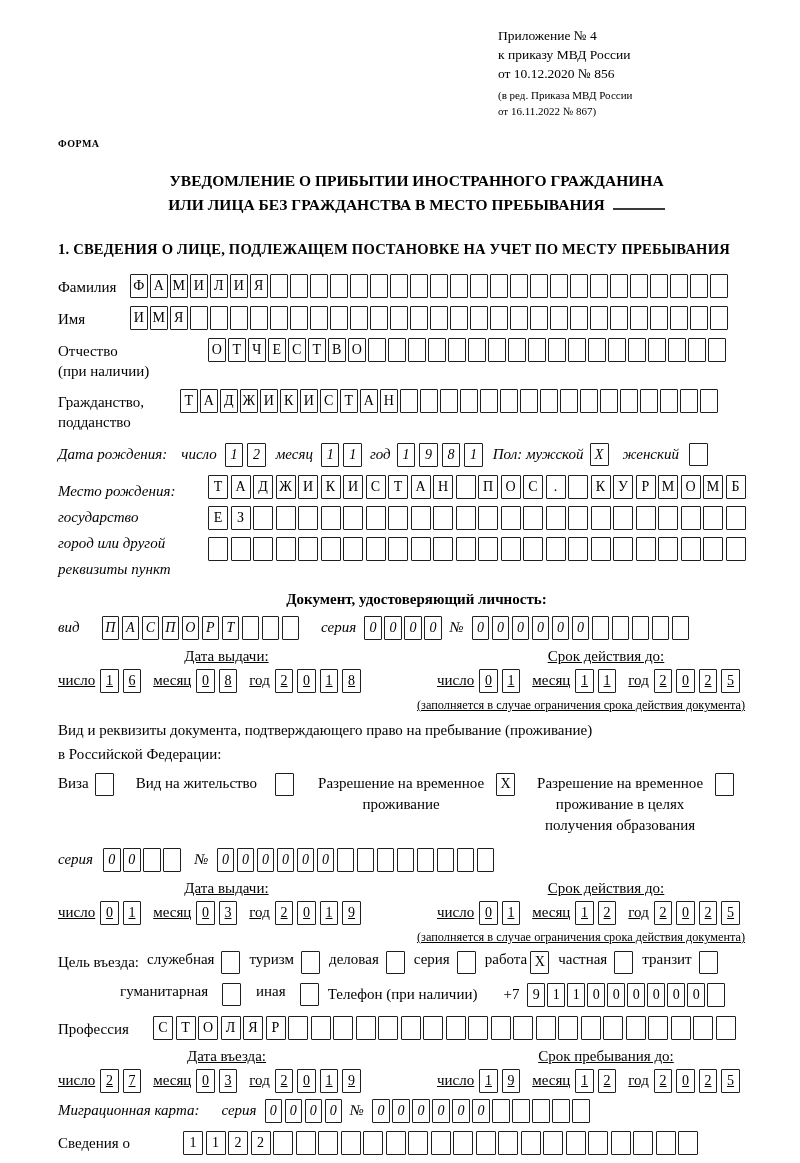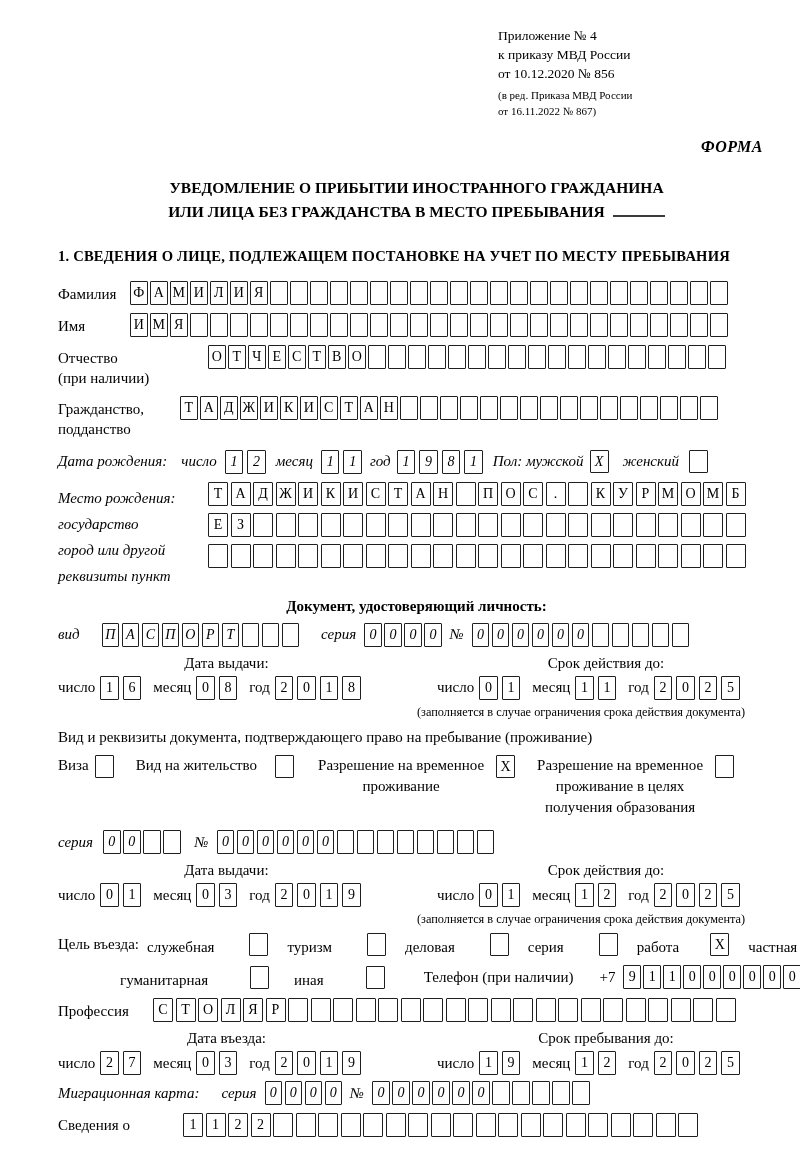--- a/index.html
+++ b/index.html
@@ -4,21 +4,21 @@
 <style>
   html,body{margin:0;padding:0;background:#ffffff;}
   .page{
     width:800px;min-height:1163px;box-sizing:border-box;
     padding:26px 25px 30px 58px;background:#fff;color:#000;
     font-family:"Liberation Serif","DejaVu Serif",serif;
     position:relative;overflow:hidden;
   }
   .annex{margin-left:440px;font-size:13.5px;line-height:1.42;}
   .annex .grp2{margin-top:5px;font-size:11px;}
-  .forma{font-weight:bold;text-align:right;margin:18px 12px 0 0;font-size:16px;letter-spacing:.5px;font-style:italic;}
+  .forma{font-weight:bold;margin:18px 12px 0 0;font-size:10px;letter-spacing:.5px;}
   .title{text-align:center;font-weight:bold;font-size:15.5px;margin-top:20px;line-height:1.55;}
   .title-blank{display:inline-block;width:52px;border-bottom:2px solid #3a3a3a;height:4px;margin-left:8px;}
   .sec-heading{font-weight:bold;font-size:14.6px;margin-top:24px;margin-bottom:16px;letter-spacing:.2px;}
 
   .frow{display:flex;align-items:flex-start;margin-bottom:8px;}
   .flabel{font-size:15px;flex-shrink:0;line-height:1.35;padding-top:3px;}
   .w72{width:72px}.w150{width:150px}.w122{width:122px}.w95{width:95px}
 
   .cells{display:inline-flex;gap:2.5px;}
   .cell{
@@ -27,40 +27,40 @@
     font-size:14px;background:#fff;flex-shrink:0;
   }
   .w18c .cell{width:18px;}
   .cellcol{display:flex;flex-direction:column;gap:7px;}
 
   .irow{display:flex;align-items:center;font-size:15px;margin-bottom:8px;font-style:italic;}
   .ml6{margin-left:6px}.ml8{margin-left:8px}.ml10{margin-left:10px}.ml14{margin-left:14px}.ml22{margin-left:22px}.mr8{margin-right:8px}
 
   .center-head{text-align:center;font-weight:bold;font-size:15px;margin:4px 0 8px 0;}
 
-  .dblock{display:flex;margin-bottom:6px;}
+  .dblock{display:flex;margin-bottom:6px;text-decoration:underline;}
   .dcol-l{width:47%;}
   .dcol-r{width:53%;padding-left:42px;box-sizing:border-box;}
   .dhead{text-align:center;font-size:15px;margin-bottom:4px;}
   .drow{display:flex;align-items:center;font-size:15px;}
   .dlabel{margin-right:5px;}
   .date-cells{display:inline-flex;gap:4px;margin-right:12px;}
   .date-cells .cell{width:16.5px;}
   .dnote{font-size:12.3px;white-space:nowrap;margin-top:5px;margin-left:-20px;}
 
   .plain{font-size:15px;line-height:1.5;margin-bottom:2px;}
   .ropts{display:flex;align-items:flex-start;margin:7px 0 12px 0;font-size:15px;}
   .ropt{display:flex;align-items:flex-start;}
   .ropt-label{line-height:1.4;}
   .ropt-label.c{text-align:center;}
   .cbox{display:inline-flex;}
   .cbox .cell{width:17px;height:21px;}
 
   .prow{display:flex;align-items:center;font-size:15px;margin-bottom:9px;white-space:nowrap;}
-  .pitem{display:flex;align-items:flex-end;margin-right:19px;gap:28px;}
+  .pitem{display:flex;align-items:flex-start;margin-right:9px;}
   .pitem .cbox{margin-left:7px;}
 
   .reps{display:flex;margin-bottom:2px;}
   .reps-labels{width:125px;font-size:15px;line-height:1.64;flex-shrink:0;}
   .reps-right{display:flex;flex-direction:column;}
   .reps-rows{display:flex;flex-direction:column;gap:8px;}
 </style>
 </head>
 <body>
 
@@ -428,20 +428,21 @@
             <span class="cell">0</span>
             <span class="cell">2</span>
             <span class="cell">5</span>
           </span>
       </div>
       <div class="dnote">(заполняется в случае ограничения срока действия документа)</div>
     </div>
   </div>
 
   <div class="plain">Вид и реквизиты документа, подтверждающего право на пребывание (проживание)</div>
+  <div class="plain">в Российской Федерации:</div>
 
   <div class="ropts">
     <div class="ropt">
       <span class="ropt-label">Виза</span>
       <span class="cbox" style="margin-left:6px;">
           <span class="cell"></span>
         </span>
     </div>
     <div class="ropt" style="margin-left:22px;">
       <span class="ropt-label">Вид на жительство</span>
@@ -597,21 +598,21 @@
       <span class="cbox" style="margin-left:14px;">
           <span class="cell"></span>
         </span>
     </span>
     <span class="pitem" style="margin-left:6px;">
       <span>иная</span>
       <span class="cbox" style="margin-left:14px;">
           <span class="cell"></span>
         </span>
     </span>
-    <span style="margin-left:20px;">Телефон (при наличии)</span>
+    <span style="">Телефон (при наличии)</span>
     <span style="margin-left:26px;">+7</span>
     <span class="cells ml8">
         <span class="cell">9</span>
         <span class="cell">1</span>
         <span class="cell">1</span>
         <span class="cell">0</span>
         <span class="cell">0</span>
         <span class="cell">0</span>
         <span class="cell">0</span>
         <span class="cell">0</span>

